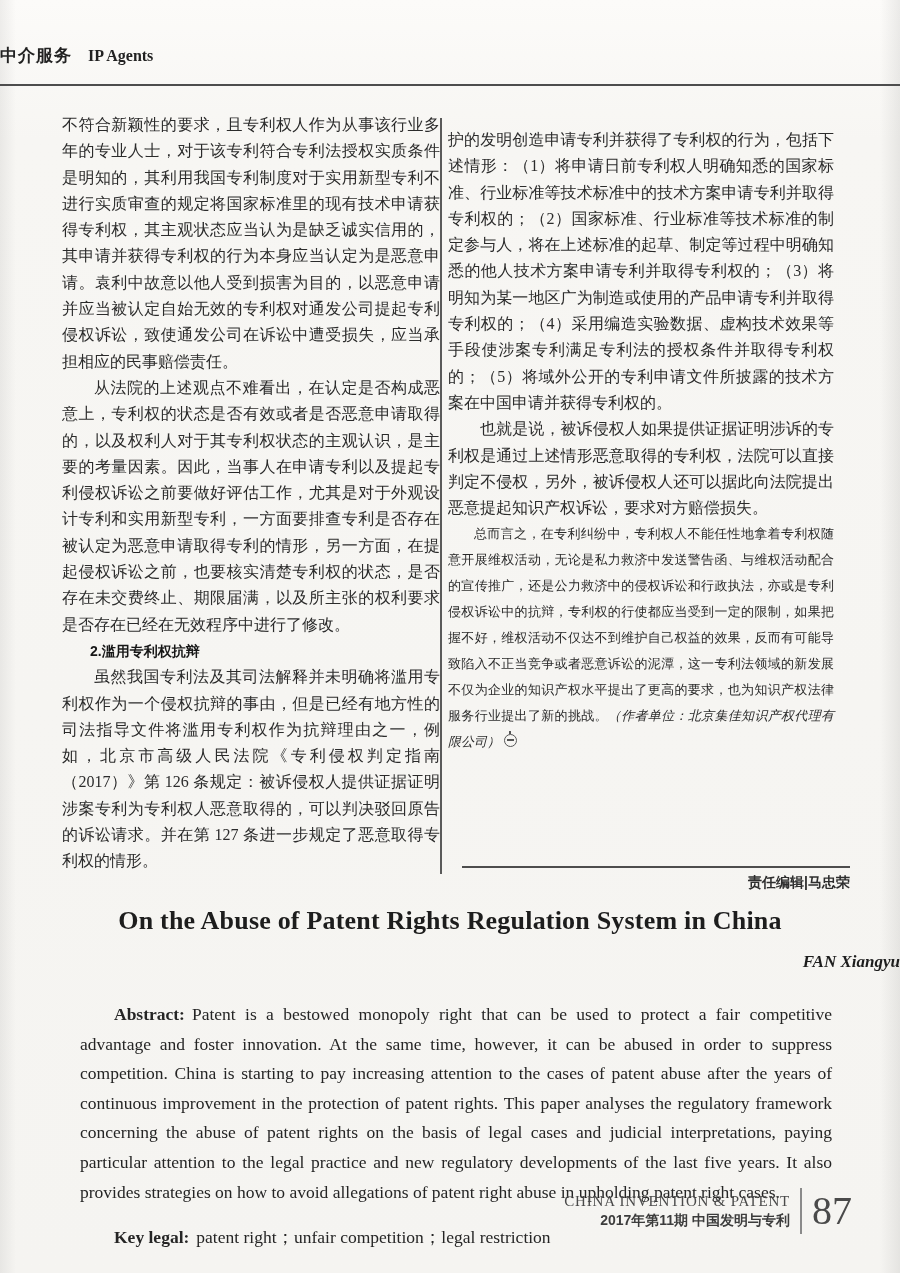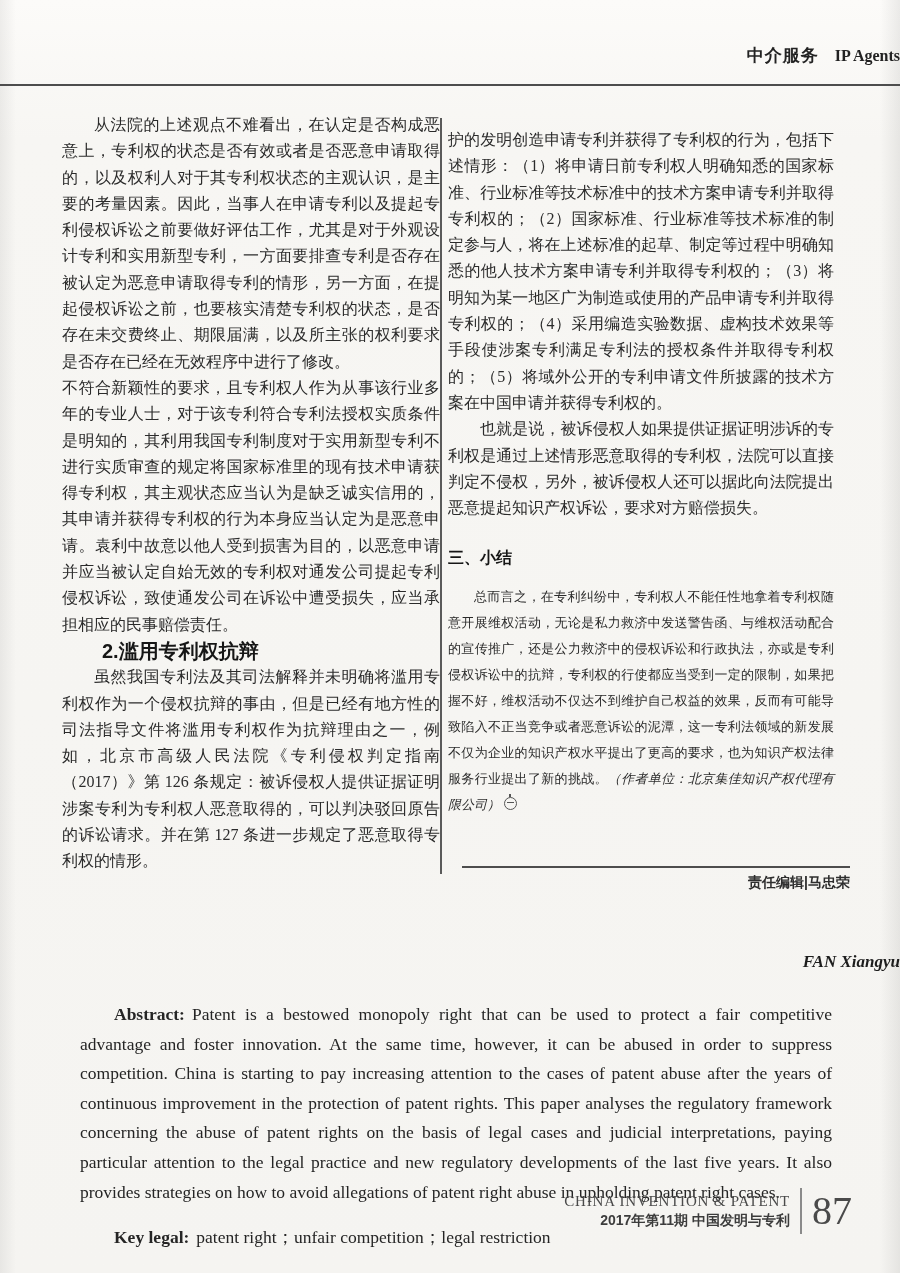--- a/index.html
+++ b/index.html
@@ -6,31 +6,31 @@
   body { background:#e8e7e4; font-family:"Liberation Serif","DejaVu Serif",serif; }
   .page {
     position:relative; width:900px; height:1273px; margin:0 auto; overflow:hidden;
     background:
       linear-gradient(90deg, rgba(110,110,110,0.10) 0px, rgba(110,110,110,0) 16px),
       linear-gradient(270deg, rgba(110,110,110,0.12) 0px, rgba(110,110,110,0) 20px),
       linear-gradient(180deg, #fcfbf9 0px, #f7f6f3 140px, #f5f4f1 1273px);
     color:#2e2e2e;
   }
   
-  .header { position:absolute; top:44px; left:0; width:100%; text-align:right; white-space:nowrap; }
+  .header { position:absolute; top:44px; left:0; width:100%; text-align:left; white-space:nowrap; }
   .h-cn { font-family:"Liberation Sans","DejaVu Sans",sans-serif; font-weight:700; font-size:17px; color:#222; letter-spacing:1px; }
   .h-en { font-family:"Liberation Serif","DejaVu Serif",serif; font-weight:700; font-size:16px; color:#222; margin-left:16px; }
   .header-rule { position:absolute; top:84px; left:0; width:900px; height:2px; background:#4d4d4d; }
   
   .col { position:absolute; top:112px; text-align:justify; font-size:16px; line-height:26.3px; color:#2b2b2b; }
   .col-left  { left:62px;  width:378px; }
   .col-right { left:448px; width:386px;margin-top:15px; }
   .col p { margin:0; }
   .indent { text-indent:2em; }
-  .sub-heading { font-weight:700; color:#161616; font-family:"Liberation Sans","DejaVu Sans",sans-serif; font-size:20px; }
+  .sub-heading { font-weight:700; color:#161616; font-family:"Liberation Sans","DejaVu Sans",sans-serif; font-size:14px; }
   .section-heading { font-weight:700; color:#161616; font-family:"Liberation Sans","DejaVu Sans",sans-serif; font-size:16px; margin:24px 0 12px 0 !important; }
   .conclusion { font-size:13px; line-height:26px; }
   .author-note { font-style:italic; }
   .end-icon { display:inline-block; width:11px; height:11px; border:1.5px solid #555; border-radius:50%; position:relative; vertical-align:-1px; margin-left:4px; }
   .end-icon::after { content:""; position:absolute; left:2px; right:2px; top:4px; height:1.5px; background:#555; }
   .end-icon::before { content:""; position:absolute; left:4px; top:-4px; width:1.5px; height:3px; background:#555; }
   .col-divider { position:absolute; left:440px; top:118px; width:1.5px; height:756px; background:#5a5a5a; }
   
   .editor-rule { position:absolute; left:462px; top:866px; width:388px; height:1.5px; background:#4d4d4d; }
   .editor-credit { position:absolute; right:50px; top:874px; font-family:"Liberation Sans","DejaVu Sans",sans-serif; font-weight:700; font-size:14px; color:#2e2e2e; }
@@ -54,38 +54,38 @@
 <body>
 
 <div class="page">
 
   <div class="header">
     <span class="h-cn">中介服务</span><span class="h-en">IP Agents</span>
   </div>
   <div class="header-rule"></div>
 
   <div class="col col-left">
+    <p class="body-p">不符合新颖性的要求，且专利权人作为从事该行业多年的专业人士，对于该专利符合专利法授权实质条件是明知的，其利用我国专利制度对于实用新型专利不进行实质审查的规定将国家标准里的现有技术申请获得专利权，其主观状态应当认为是缺乏诚实信用的，其申请并获得专利权的行为本身应当认定为是恶意申请。袁利中故意以他人受到损害为目的，以恶意申请并应当被认定自始无效的专利权对通发公司提起专利侵权诉讼，致使通发公司在诉讼中遭受损失，应当承担相应的民事赔偿责任。</p>
     <p class="body-p indent">从法院的上述观点不难看出，在认定是否构成恶意上，专利权的状态是否有效或者是否恶意申请取得的，以及权利人对于其专利权状态的主观认识，是主要的考量因素。因此，当事人在申请专利以及提起专利侵权诉讼之前要做好评估工作，尤其是对于外观设计专利和实用新型专利，一方面要排查专利是否存在被认定为恶意申请取得专利的情形，另一方面，在提起侵权诉讼之前，也要核实清楚专利权的状态，是否存在未交费终止、期限届满，以及所主张的权利要求是否存在已经在无效程序中进行了修改。</p>
-    <p class="body-p">不符合新颖性的要求，且专利权人作为从事该行业多年的专业人士，对于该专利符合专利法授权实质条件是明知的，其利用我国专利制度对于实用新型专利不进行实质审查的规定将国家标准里的现有技术申请获得专利权，其主观状态应当认为是缺乏诚实信用的，其申请并获得专利权的行为本身应当认定为是恶意申请。袁利中故意以他人受到损害为目的，以恶意申请并应当被认定自始无效的专利权对通发公司提起专利侵权诉讼，致使通发公司在诉讼中遭受损失，应当承担相应的民事赔偿责任。</p>
     <p class="sub-heading indent">2.滥用专利权抗辩</p>
     <p class="body-p indent">虽然我国专利法及其司法解释并未明确将滥用专利权作为一个侵权抗辩的事由，但是已经有地方性的司法指导文件将滥用专利权作为抗辩理由之一，例如，北京市高级人民法院《专利侵权判定指南（2017）》第 126 条规定：被诉侵权人提供证据证明涉案专利为专利权人恶意取得的，可以判决驳回原告的诉讼请求。并在第 127 条进一步规定了恶意取得专利权的情形。</p>
   </div>
 
   <div class="col-divider"></div>
 
   <div class="col col-right">
     <p class="body-p">护的发明创造申请专利并获得了专利权的行为，包括下述情形：（1）将申请日前专利权人明确知悉的国家标准、行业标准等技术标准中的技术方案申请专利并取得专利权的；（2）国家标准、行业标准等技术标准的制定参与人，将在上述标准的起草、制定等过程中明确知悉的他人技术方案申请专利并取得专利权的；（3）将明知为某一地区广为制造或使用的产品申请专利并取得专利权的；（4）采用编造实验数据、虚构技术效果等手段使涉案专利满足专利法的授权条件并取得专利权的；（5）将域外公开的专利申请文件所披露的技术方案在中国申请并获得专利权的。</p>
     <p class="body-p indent">也就是说，被诉侵权人如果提供证据证明涉诉的专利权是通过上述情形恶意取得的专利权，法院可以直接判定不侵权，另外，被诉侵权人还可以据此向法院提出恶意提起知识产权诉讼，要求对方赔偿损失。</p>
-    <p class="section-heading">三、小结</p>
     <p class="body-p indent conclusion"><span>总而言之，在专利纠纷中，专利权人不能任性地拿着专利权随意开展维权活动，无论是私力救济中发送警告函、与维权活动配合的宣传推广，还是公力救济中的侵权诉讼和行政执法，亦或是专利侵权诉讼中的抗辩，专利权的行使都应当受到一定的限制，如果把握不好，维权活动不仅达不到维护自己权益的效果，反而有可能导致陷入不正当竞争或者恶意诉讼的泥潭，这一专利法领域的新发展不仅为企业的知识产权水平提出了更高的要求，也为知识产权法律服务行业提出了新的挑战。</span><span class="author-note">（作者单位：北京集佳知识产权代理有限公司）</span><span class="end-icon"></span></p>
   </div>
 
   <div class="editor-rule"></div>
   <div class="editor-credit">责任编辑|马忠荣</div>
 
+  <div class="en-title">On the Abuse of Patent Rights Regulation System in China</div>
   <div class="en-author">FAN Xiangyu</div>
 
   <div class="en-block">
     <p class="abstract"><b class="inline-label">Abstract:</b><span>Patent is a bestowed monopoly right that can be used to protect a fair competitive advantage and foster innovation. At the same time, however, it can be abused in order to suppress competition. China is starting to pay increasing attention to the cases of patent abuse after the years of continuous improvement in the protection of patent rights. This paper analyses the regulatory framework concerning the abuse of patent rights on the basis of legal cases and judicial interpretations, paying particular attention to the legal practice and new regulatory developments of the last five years. It also provides strategies on how to avoid allegations of patent right abuse in upholding patent right cases.</span></p>
     <p class="keywords"><b class="inline-label">Key legal:</b><span>patent right；unfair competition；legal restriction</span></p>
   </div>
 
   <div class="footer">
     <div class="footer-text">
       <div class="f-en">CHINA INVENTION &amp; PATENT</div>

